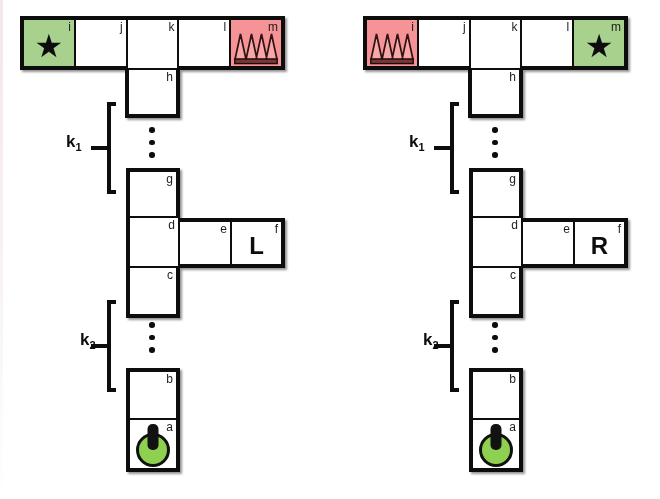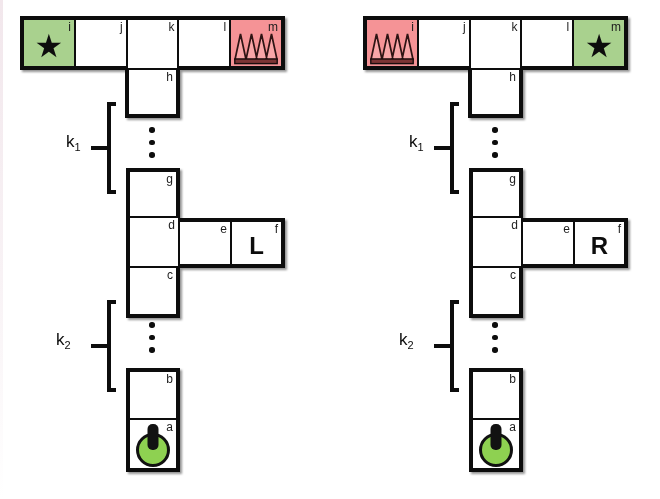--- a/index.html
+++ b/index.html
@@ -59,24 +59,24 @@
   .spikes{position:absolute;left:50%;bottom:1px;transform:translateX(-50%);}
   .agent{position:absolute;left:50%;top:3px;transform:translateX(-50%);}
 
   .dots{position:absolute;left:149px;width:6px;}
   .dots.d1{top:127px;} .dots.d2{top:322px;}
   .dots i{display:block;width:5.5px;height:5.5px;border-radius:50%;background:#0d0d0d;margin:0 0 7px 0;}
 
   .bracket{position:absolute;left:88px;}
   .bracket.b1{top:101px;} .bracket.b2{top:299px;}
 
-  .klabel{position:absolute;font-weight:normal;font-size:17px;color:#0d0d0d;}
+  .klabel{position:absolute;font-weight:bold;font-size:17px;color:#0d0d0d;}
   .klabel sub{font-size:11px;}
   .klabel.k1{left:66px;top:132px;}
-  .klabel.k2{left:56px;top:330px;}
+  .klabel.k2{left:80px;top:330px;}
 </style>
 </head>
 <body>
 
 <div class="canvas">
   <div class="edge-stripe"></div>
 
   <div class="maze left">
     <div class="shape">
       <div class="trow">

